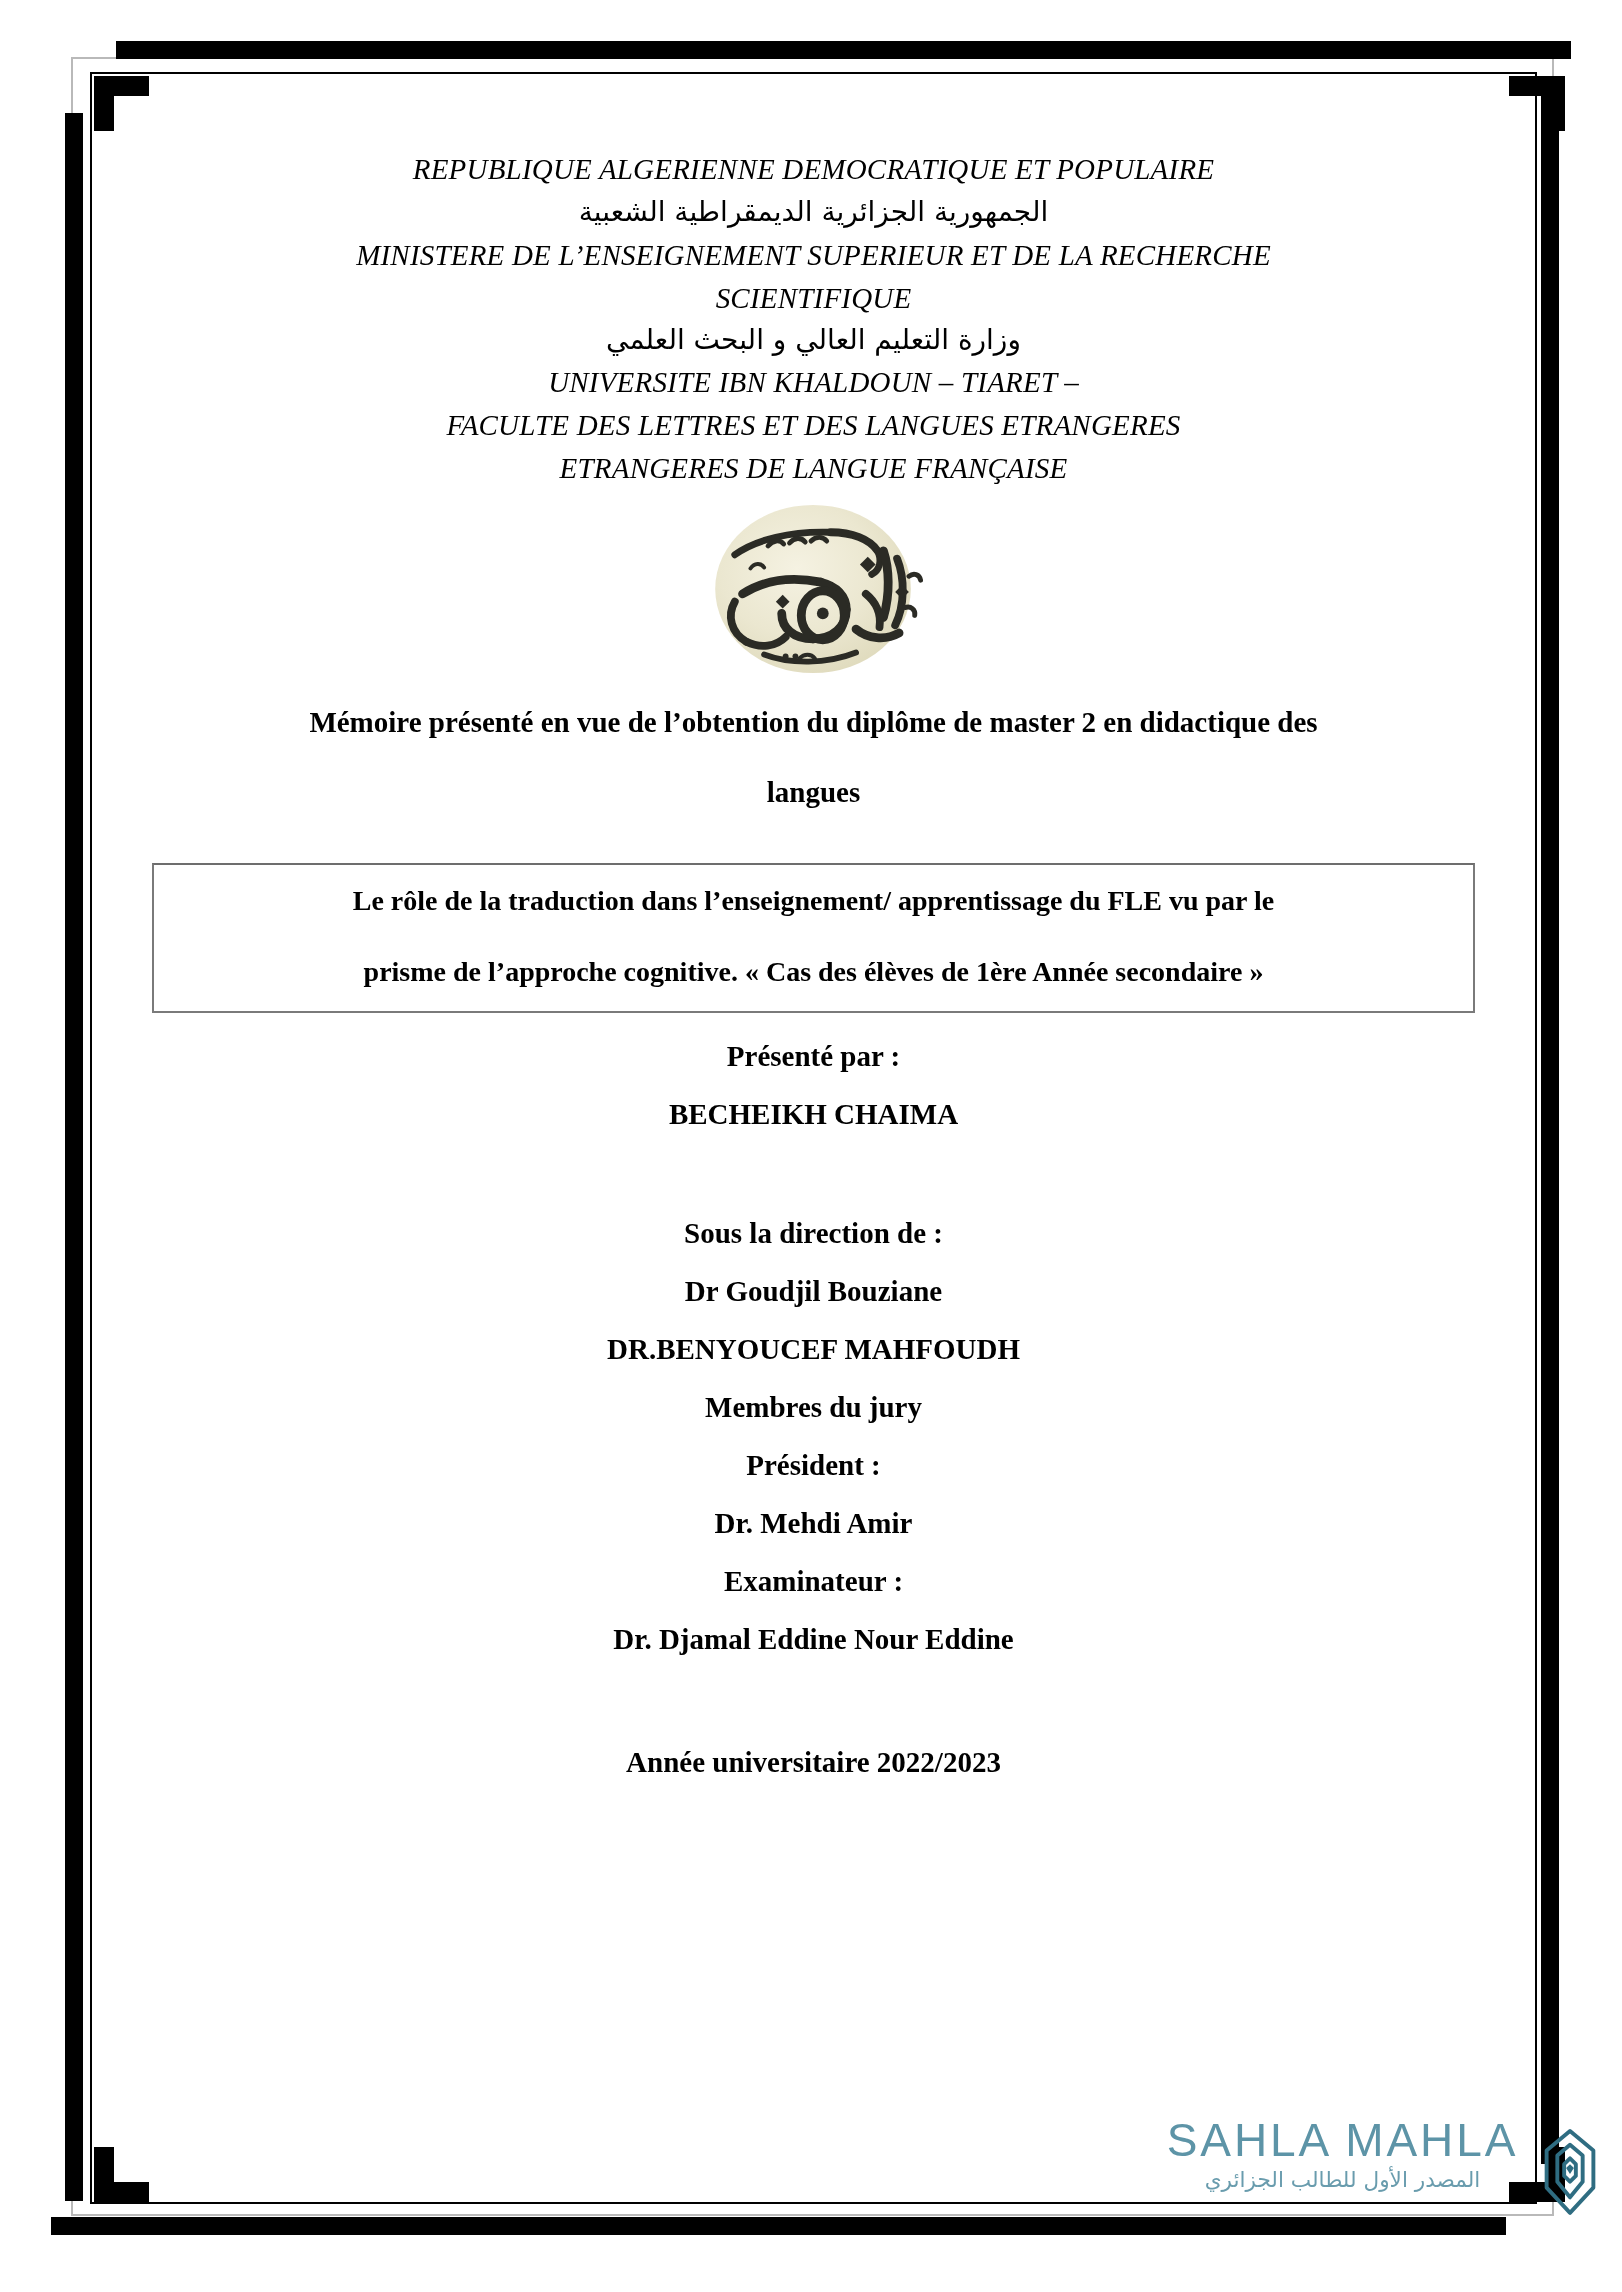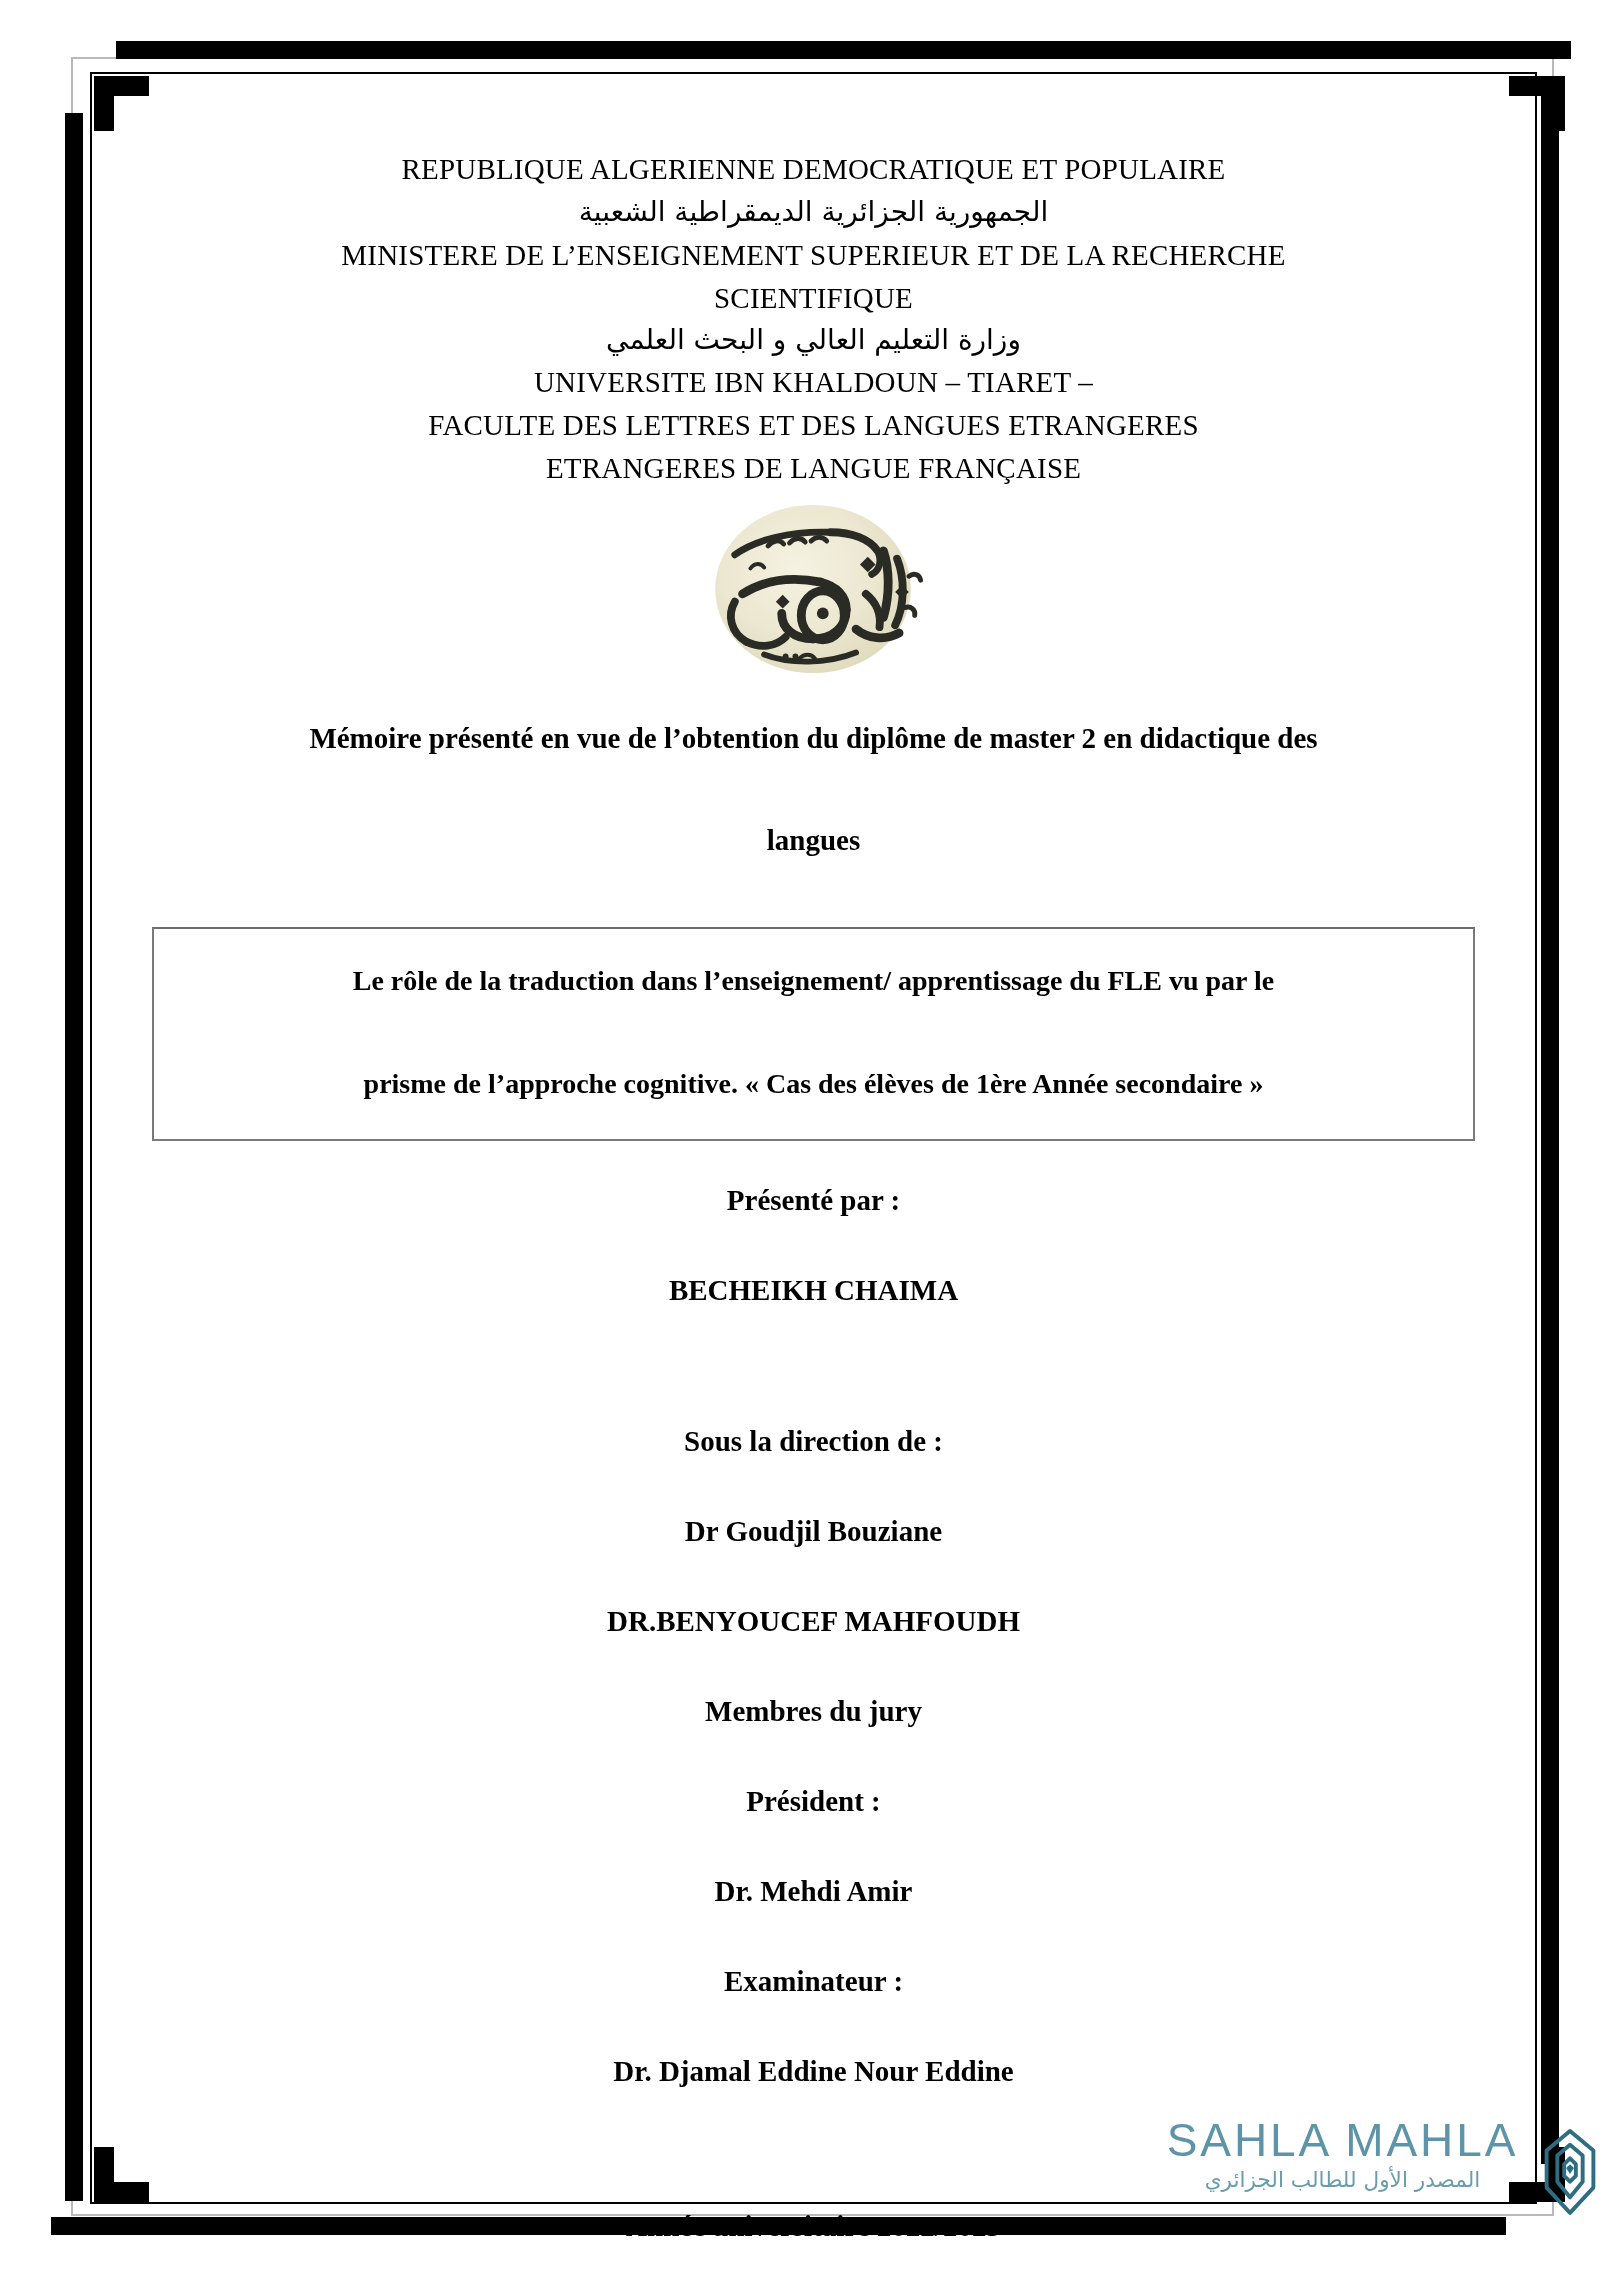--- a/index.html
+++ b/index.html
@@ -74,20 +74,21 @@
   .ln {
     text-align: center;
     margin: 0;
     line-height: 1.0;
   }
 
   .head-fr {
     font-size: 29px;
     letter-spacing: 0.2px;
     padding: 7.8px 0 9.8px 0;
+    font-style: italic;
   }
   .head-fr.tight { padding: 5.9px 0 7.8px 0; }
 
   .head-ar {
     font-size: 28px;
     direction: rtl;
     unicode-bidi: bidi-override;
     padding: 4.9px 0 8.8px 0;
     font-family: "DejaVu Sans", "Liberation Sans", sans-serif;
   }
@@ -104,21 +105,21 @@
     height: 178px;
     position: relative;
   }
   .logo svg { display: block; width: 100%; height: 100%; }
 
   .bold-ln {
     text-align: center;
     font-weight: bold;
     font-size: 29px;
     line-height: 1.0;
-    margin: 16px;
+    margin: 0;
   }
 
   .gap-lg { height: 41px; }
   .gap-md { height: 29px; }
   .gap-sm { height: 19.6px; }
   .gap-xs { height: 11.8px; }
 
   
   .theme-box {
     border: 2px solid #7a7a7a;

